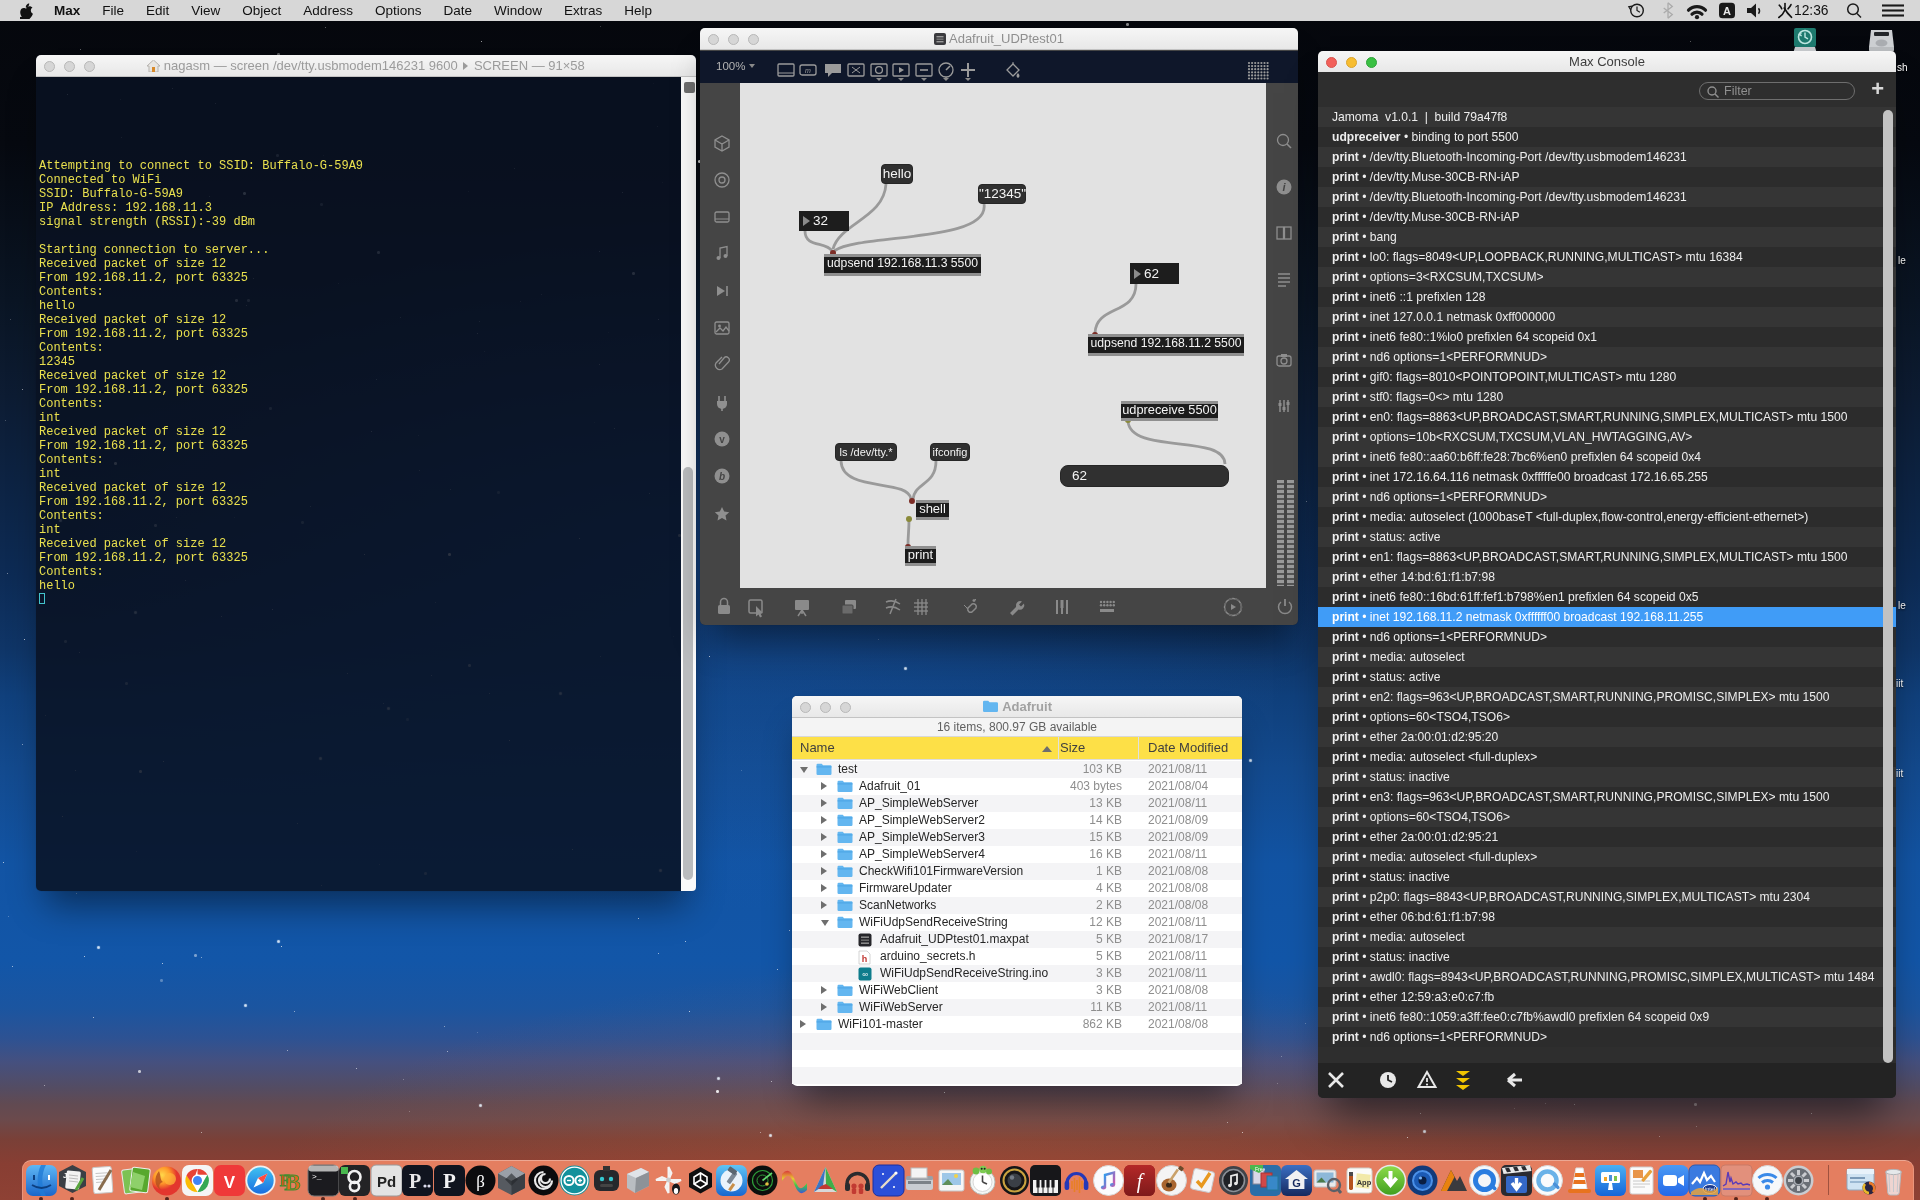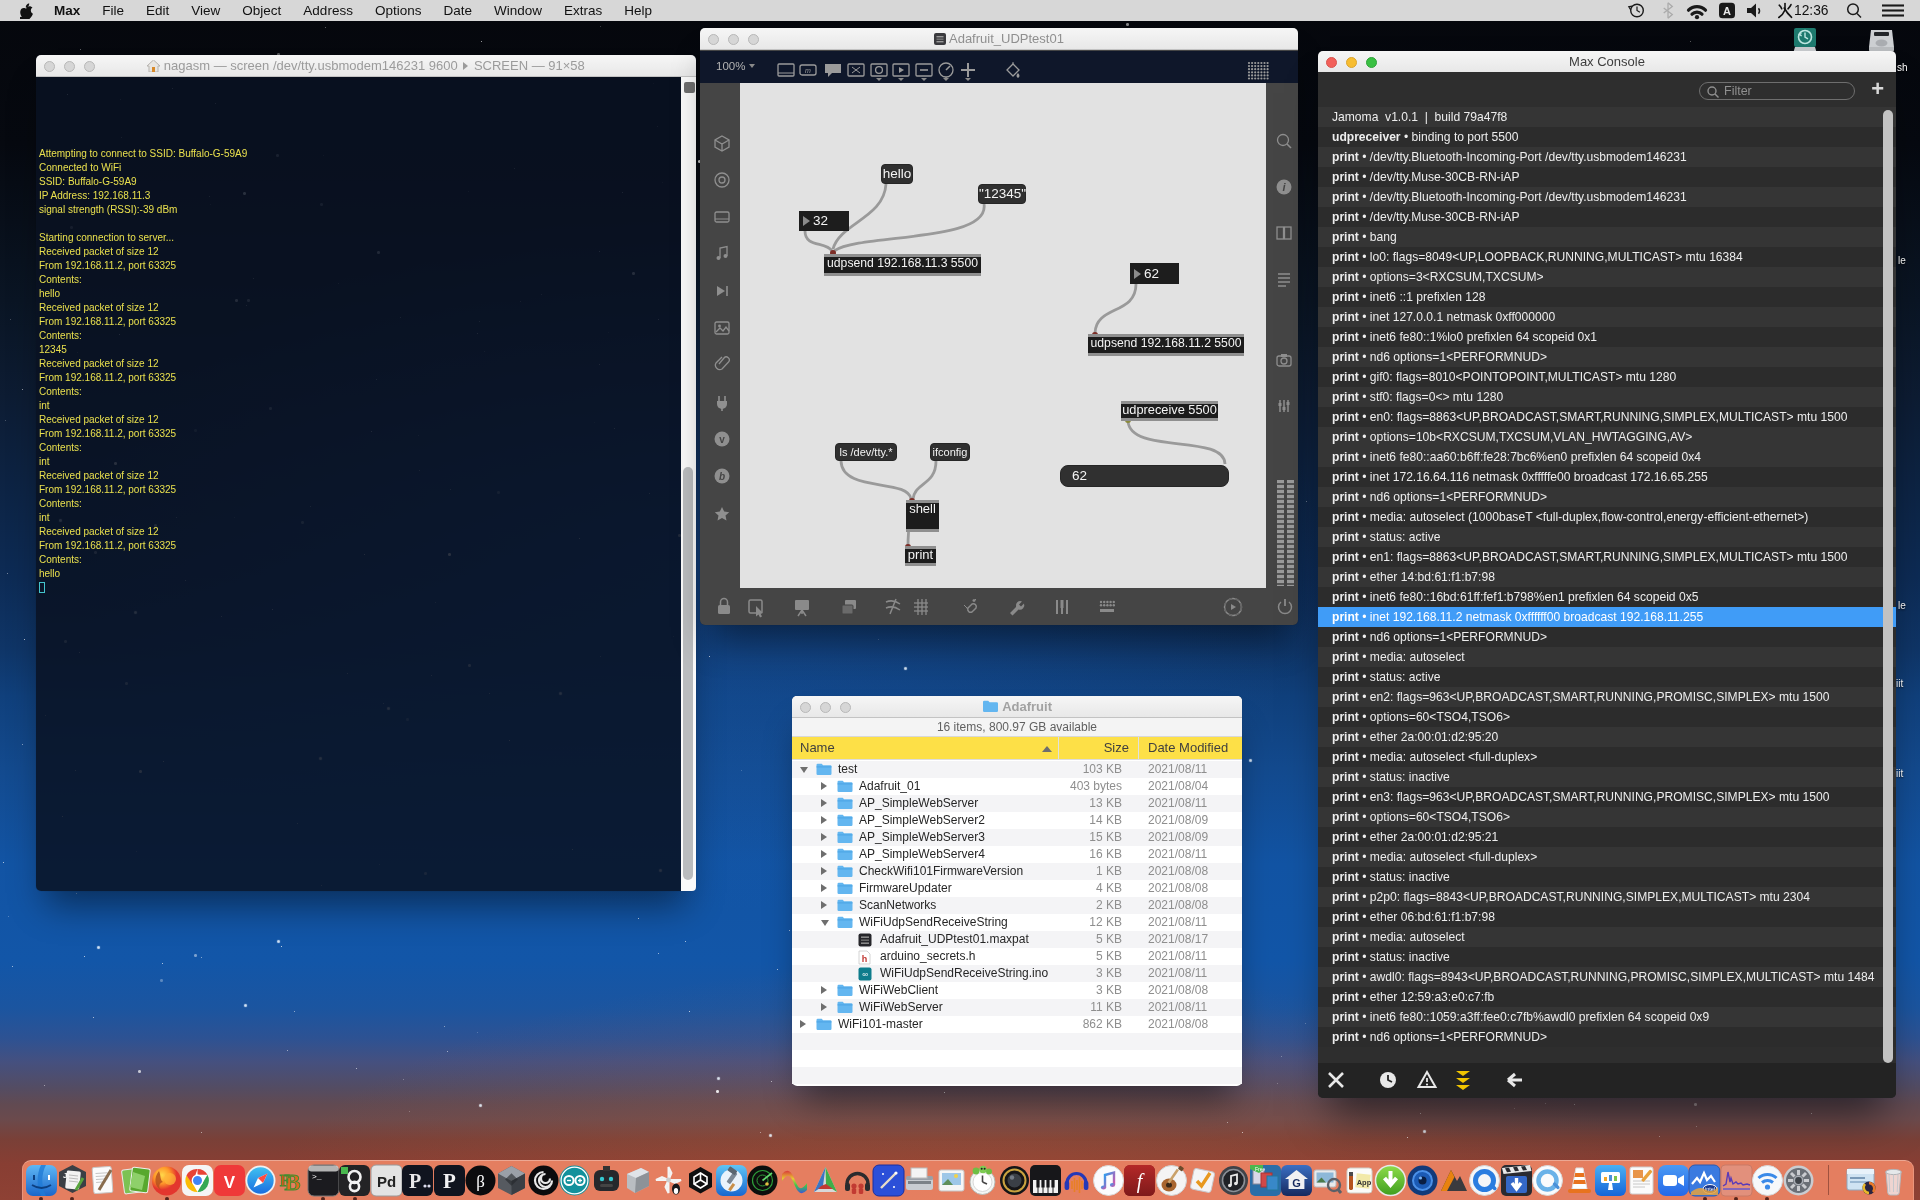--- a/index.html
+++ b/index.html
@@ -326,21 +326,21 @@
 #menubar span.mi{margin-left:22px}
 #menubar .b{font-weight:bold;margin-left:21px}
 #mright{position:absolute;right:0;top:0;height:21px;display:flex;align-items:center;color:#222}
 .win{position:absolute;border-radius:5px;will-change:transform;box-shadow:0 24px 34px -10px rgba(0,0,0,0.45), 0 0 1px rgba(0,0,0,0.4)}
 .tbar{position:absolute;left:0;top:0;right:0;height:22px;background:linear-gradient(#f6f6f6,#e8e8e8);border-bottom:1px solid #c3c3c3;border-radius:5px 5px 0 0}
 .lights{position:absolute;top:5.5px;left:8px;display:flex;gap:8.4px}
 .lt{width:11.4px;height:11.4px;border-radius:50%;background:#d6d6d6;border:0.5px solid #b8b8b8}
 .ttl{position:absolute;top:0;left:0;right:0;height:22px;line-height:22px;text-align:center;font-size:13px;color:#9b9b9b;white-space:nowrap}
 
 #term{left:36px;top:55px;width:660px;height:836px;background:rgba(9,17,34,0.86);z-index:5}
-#termtxt{position:absolute;left:3px;top:92px;font-family:Liberation Sans, sans-serif;font-size:10px;color:#e9e04e;z-index:2}
+#termtxt{position:absolute;left:3px;top:104px;font-family:Liberation Mono, monospace;font-size:12px;color:#e9e04e;z-index:2}
 .tl{height:14px;line-height:14px;white-space:pre}
 .cursor{display:inline-block;width:6px;height:11px;border:1px solid #43c3cd;vertical-align:middle;margin-top:-2px}
 #tscroll{position:absolute;right:0px;top:22px;width:15px;bottom:0;background:#fafafa;border-radius:0 0 4px 0}
 #tthumb{position:absolute;right:3px;top:412px;width:10px;height:413px;background:#babcbe;border-radius:5px}
 #ticon{position:absolute;right:1px;top:27px;width:11px;height:11px;background:#6e6e6e;border-radius:2px;z-index:3}
 
 #patch{left:700px;top:28px;width:598px;height:597px;background:#454545;border-radius:5px;z-index:6}
 #ptool{position:absolute;left:0;top:23px;width:100%;height:32px;background:#0f172a;color:#a8a8a8}
 #pcanvas{position:absolute;left:40px;top:55px;width:526px;height:505px;background:#e2e2e2}
 .pic{position:absolute;color:#909090}
@@ -806,42 +806,42 @@
       <div class="box msg" style="left:141px;top:81px;width:32px;height:20px;line-height:18px;font-size:13.5px">hello</div>
       <div class="box msg" style="left:238px;top:101px;width:48px;height:20px;line-height:18px;font-size:13.5px">"12345"</div>
       <div class="box num" style="left:59px;top:128px;width:50px;height:20px;line-height:20px;font-size:13.5px"><span class="tri"></span><span style="margin-left:14px">32</span></div>
       <div class="box obj" style="left:84px;top:171px;width:157px;height:22px;line-height:13.0px;font-size:12.2px;border-top-width:3.5px;border-bottom-width:3.5px">udpsend 192.168.11.3 5500</div>
       <div class="box num" style="left:390px;top:180px;width:49px;height:21px;line-height:21px;font-size:13.5px"><span class="tri"></span><span style="margin-left:14px">62</span></div>
       <div class="box obj" style="left:348px;top:251px;width:156px;height:22px;line-height:13.0px;font-size:12.2px;border-top-width:3.5px;border-bottom-width:3.5px">udpsend 192.168.11.2 5500</div>
       <div class="box obj" style="left:381px;top:318px;width:97px;height:20px;line-height:12px;font-size:12.8px;border-top-width:3px;border-bottom-width:3px">udpreceive 5500</div>
       <div class="box msg" style="left:320px;top:382px;width:169px;height:22px;line-height:20px;font-size:13.5px;border-radius:8px;text-align:left;padding-left:11px">62</div>
       <div class="box msg" style="left:95px;top:360px;width:62px;height:18px;line-height:16px;font-size:11px">ls /dev/tty.*</div>
       <div class="box msg" style="left:190px;top:360px;width:40px;height:18px;line-height:16px;font-size:11px">ifconfig</div>
-      <div class="box obj" style="left:166px;top:417px;width:33px;height:32px;line-height:12px;font-size:13px;border-top-width:3px;border-bottom-width:3px">shell</div>
+      <div class="box obj" style="left:176px;top:417px;width:33px;height:20px;line-height:12px;font-size:13px;border-top-width:3px;border-bottom-width:3px">shell</div>
       <div class="box obj" style="left:165px;top:463px;width:31px;height:20px;line-height:12px;font-size:13px;border-top-width:3px;border-bottom-width:3px">print</div>
     </div>
 </div>
 
 <div class="win" id="finder">
  <div class="tbar">
       <div class="lights">
         <div class="lt"></div>
         <div class="lt"></div>
         <div class="lt"></div>
       </div>
  <div class="ttl" style="color:#a2a2a2;font-weight:bold"><svg width="17" height="13" viewBox="0 0 16 13" style="display:inline-block;vertical-align:-2px">
           <path d="M0.5 2 a1.2 1.2 0 0 1 1.2-1.2 h4 l1.4 1.5 h7.2 a1.2 1.2 0 0 1 1.2 1.2 v7.3 a1.2 1.2 0 0 1 -1.2 1.2 h-12.6 a1.2 1.2 0 0 1 -1.2-1.2 z" fill="#63b6f0"></path>
         </svg> Adafruit</div>
     </div>
  <div id="fstatus">16 items, 800.97 GB available</div>
  <div id="fhead">
    <span style="position:absolute;left:8px;top:3px">Name</span>
    <span style="position:absolute;left:250px;top:9px;width:0;height:0;border-bottom:6px solid #6e6e6e;border-left:5px solid transparent;border-right:5px solid transparent"></span>
    <span style="position:absolute;left:266px;top:0;bottom:0;width:1px;background:#e0e0e0"></span>
-   <span style="position:absolute;left:290px;top:3px;width:47px;text-align:right">Size</span>
+   <span style="position:absolute;left:268px;top:3px;width:47px;">Size</span>
    <span style="position:absolute;left:346px;top:0;bottom:0;width:1px;background:#e0e0e0"></span>
    <span style="position:absolute;left:356px;top:3px">Date Modified</span>
  </div>
  <div class="fr g" style="top:65px">
       <span class="fc" style="left:8px"><span class="car dn"></span></span>
       <span class="fi" style="left:24px">
         <svg width="16" height="13" viewBox="0 0 16 13">
           <path d="M0.5 2 a1.2 1.2 0 0 1 1.2-1.2 h4 l1.4 1.5 h7.2 a1.2 1.2 0 0 1 1.2 1.2 v7.3 a1.2 1.2 0 0 1 -1.2 1.2 h-12.6 a1.2 1.2 0 0 1 -1.2-1.2 z" fill="#63b6f0"></path>
           <path d="M0.5 3.4 h15 v1 h-15z" fill="#4aa3e4"></path>
         </svg>

